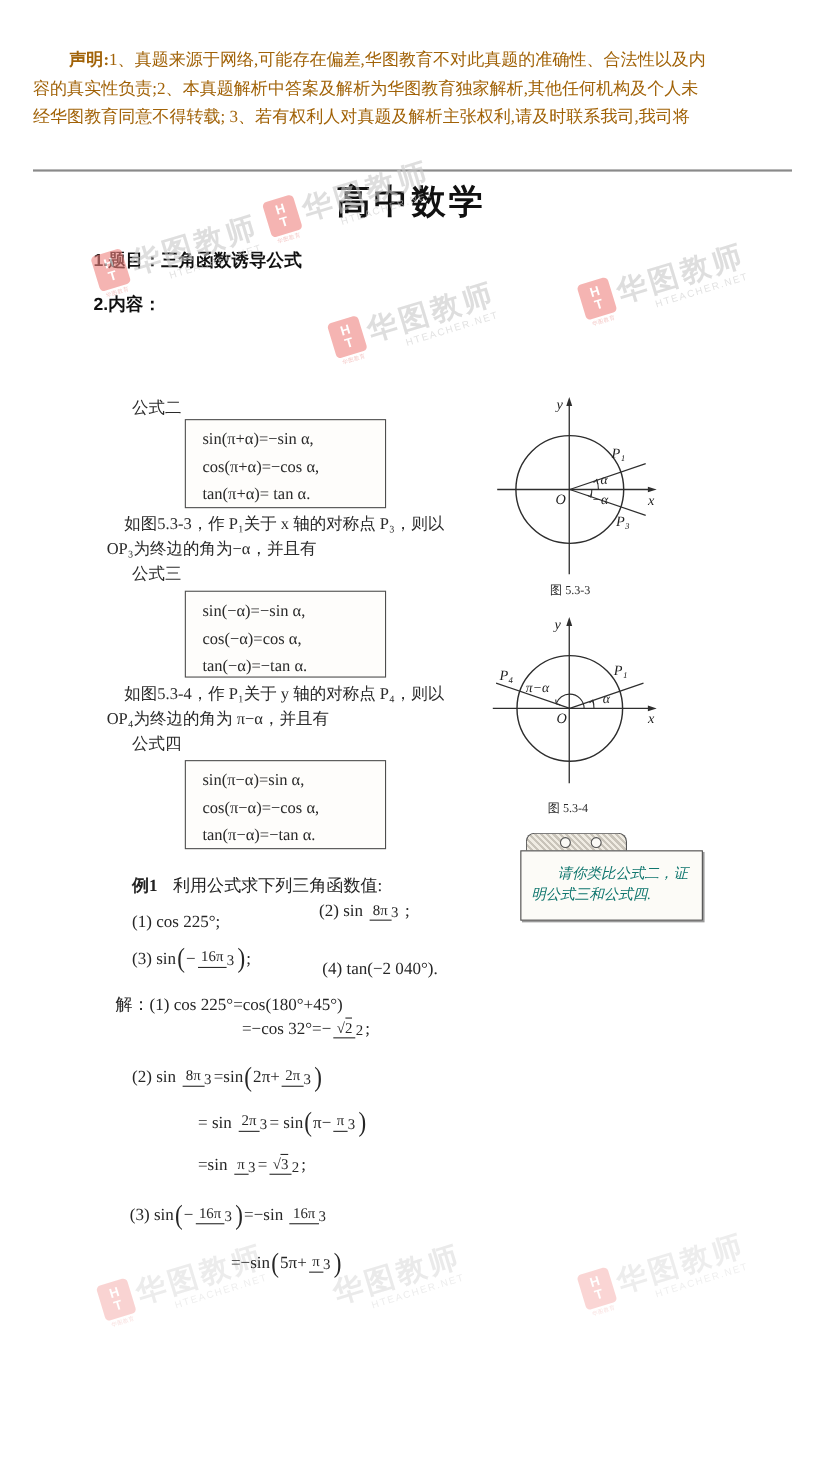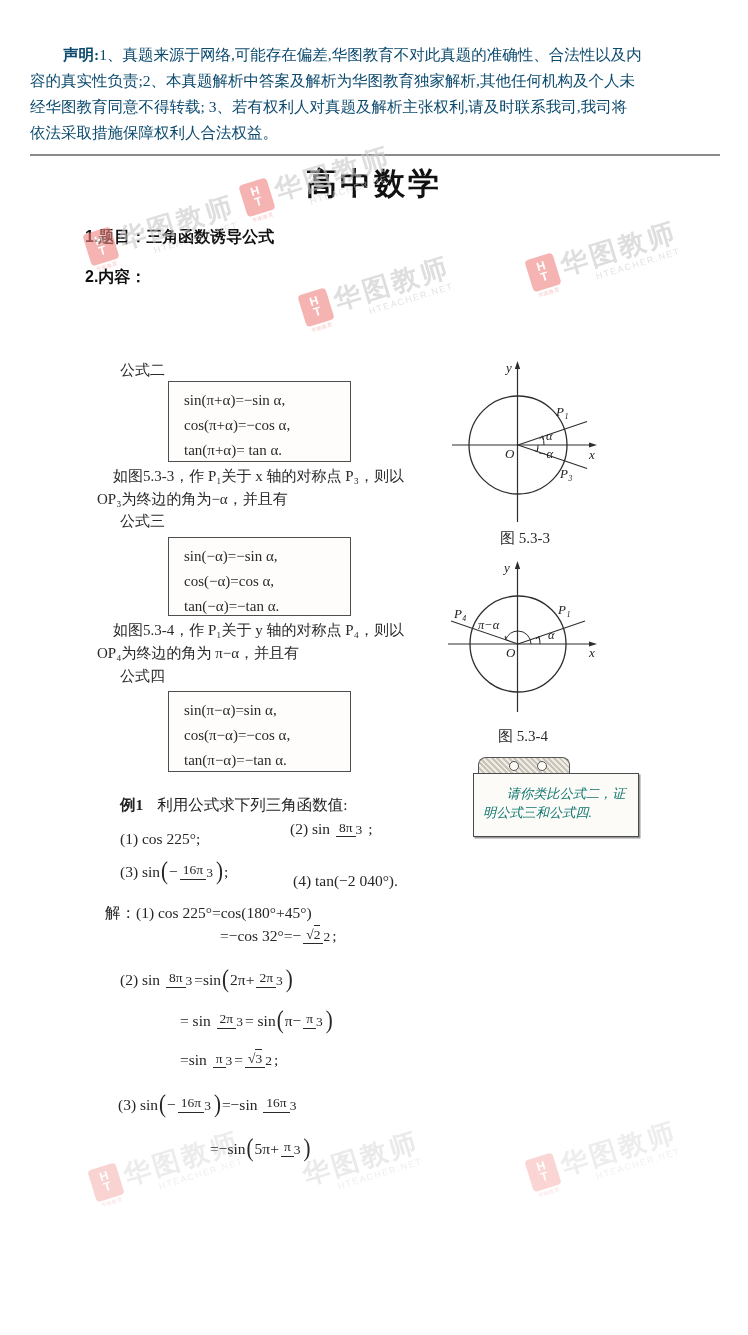--- a/index.html
+++ b/index.html
@@ -2,21 +2,21 @@
 <html><head>
 <meta charset="utf-8">
 <style>
   html,body{margin:0;padding:0;background:#fff;}
   .page{position:relative;width:748px;height:1335px;background:#ffffff;overflow:hidden;
         font-family:"Liberation Sans",sans-serif;}
 
   
   .disclaimer{position:absolute;left:30px;top:42px;width:690px;
               font-family:"Liberation Serif",serif;
-              font-size:15.5px;line-height:26px;color:#0c4a6e;}
+              font-size:15.5px;line-height:26px;color:#a16207;}
   .dline{white-space:pre;}
   .dline1{padding-left:33px;}
   .dprefix{font-weight:bold;}
   .divider{position:absolute;left:30px;top:154px;width:690px;height:0;
            border-top:2px solid #8a8a8a;}
 
   
   .title{position:absolute;left:0;top:163px;width:748px;margin:0;text-align:center;
          font-size:31px;font-weight:bold;color:#111;letter-spacing:3px;}
   .h2{position:absolute;left:85px;font-size:16px;font-weight:bold;color:#111;}
@@ -64,21 +64,21 @@
         line-height:1;margin:0 2px;}
   .frac .fn{padding:0 3px 2px;border-bottom:1px solid #2a2a2a;font-size:13.5px;}
   .frac .fd{padding-top:2px;font-size:13.5px;}
   .rad{border-top:1px solid #2a2a2a;padding-top:1px;}
   .par{font-size:21px;line-height:1;transform:scaleY(1.2);margin:0 1px;font-weight:400;}
 
   
   .fig-svg{position:absolute;}
   .fig-svg text{font-family:"Liberation Serif",serif;font-style:italic;fill:#222;}
   .fig-caption{position:absolute;font-family:"Liberation Serif",serif;
-               font-size:15px;color:#2a2a2a;white-space:pre;}
+               font-size:11px;color:#2a2a2a;white-space:pre;}
 
   
   .note-tab{position:absolute;left:478px;top:757px;width:90px;height:17px;
             border:1.2px solid #555;border-bottom:none;border-radius:8px 8px 0 0;
             background:repeating-linear-gradient(45deg,#c9c4ba 0 2px,#f0ece3 2px 4px);}
   .note-circle{position:absolute;width:8px;height:8px;border-radius:50%;
                background:#fbfaf6;border:1px solid #555;top:3px;}
   .nc1{left:30px;} .nc2{left:58px;}
   .note-main{position:absolute;left:473px;top:773px;width:164px;height:62px;
              border:1.5px solid #4a4a4a;background:#fcfbf7;
@@ -89,21 +89,20 @@
 </style>
 </head>
 <body>
 
 <div class="page">
 
   <div class="disclaimer">
     <div class="dline dline1"><span class="dprefix">声明:</span><span>1、真题来源于网络,可能存在偏差,华图教育不对此真题的准确性、合法性以及内</span></div>
     <div class="dline">容的真实性负责;2、本真题解析中答案及解析为华图教育独家解析,其他任何机构及个人未</div>
     <div class="dline">经华图教育同意不得转载; 3、若有权利人对真题及解析主张权利,请及时联系我司,我司将</div>
-    <div class="dline">依法采取措施保障权利人合法权益。</div>
   </div>
   <div class="divider"></div>
 
   <h1 class="title">高中数学</h1>
   <div class="h2 h2-topic">1.题目：三角函数诱导公式</div>
   <div class="h2 h2-content">2.内容：</div>
 
   <div class="wm wm-a">
     <div>
       <div class="wm-logo">

